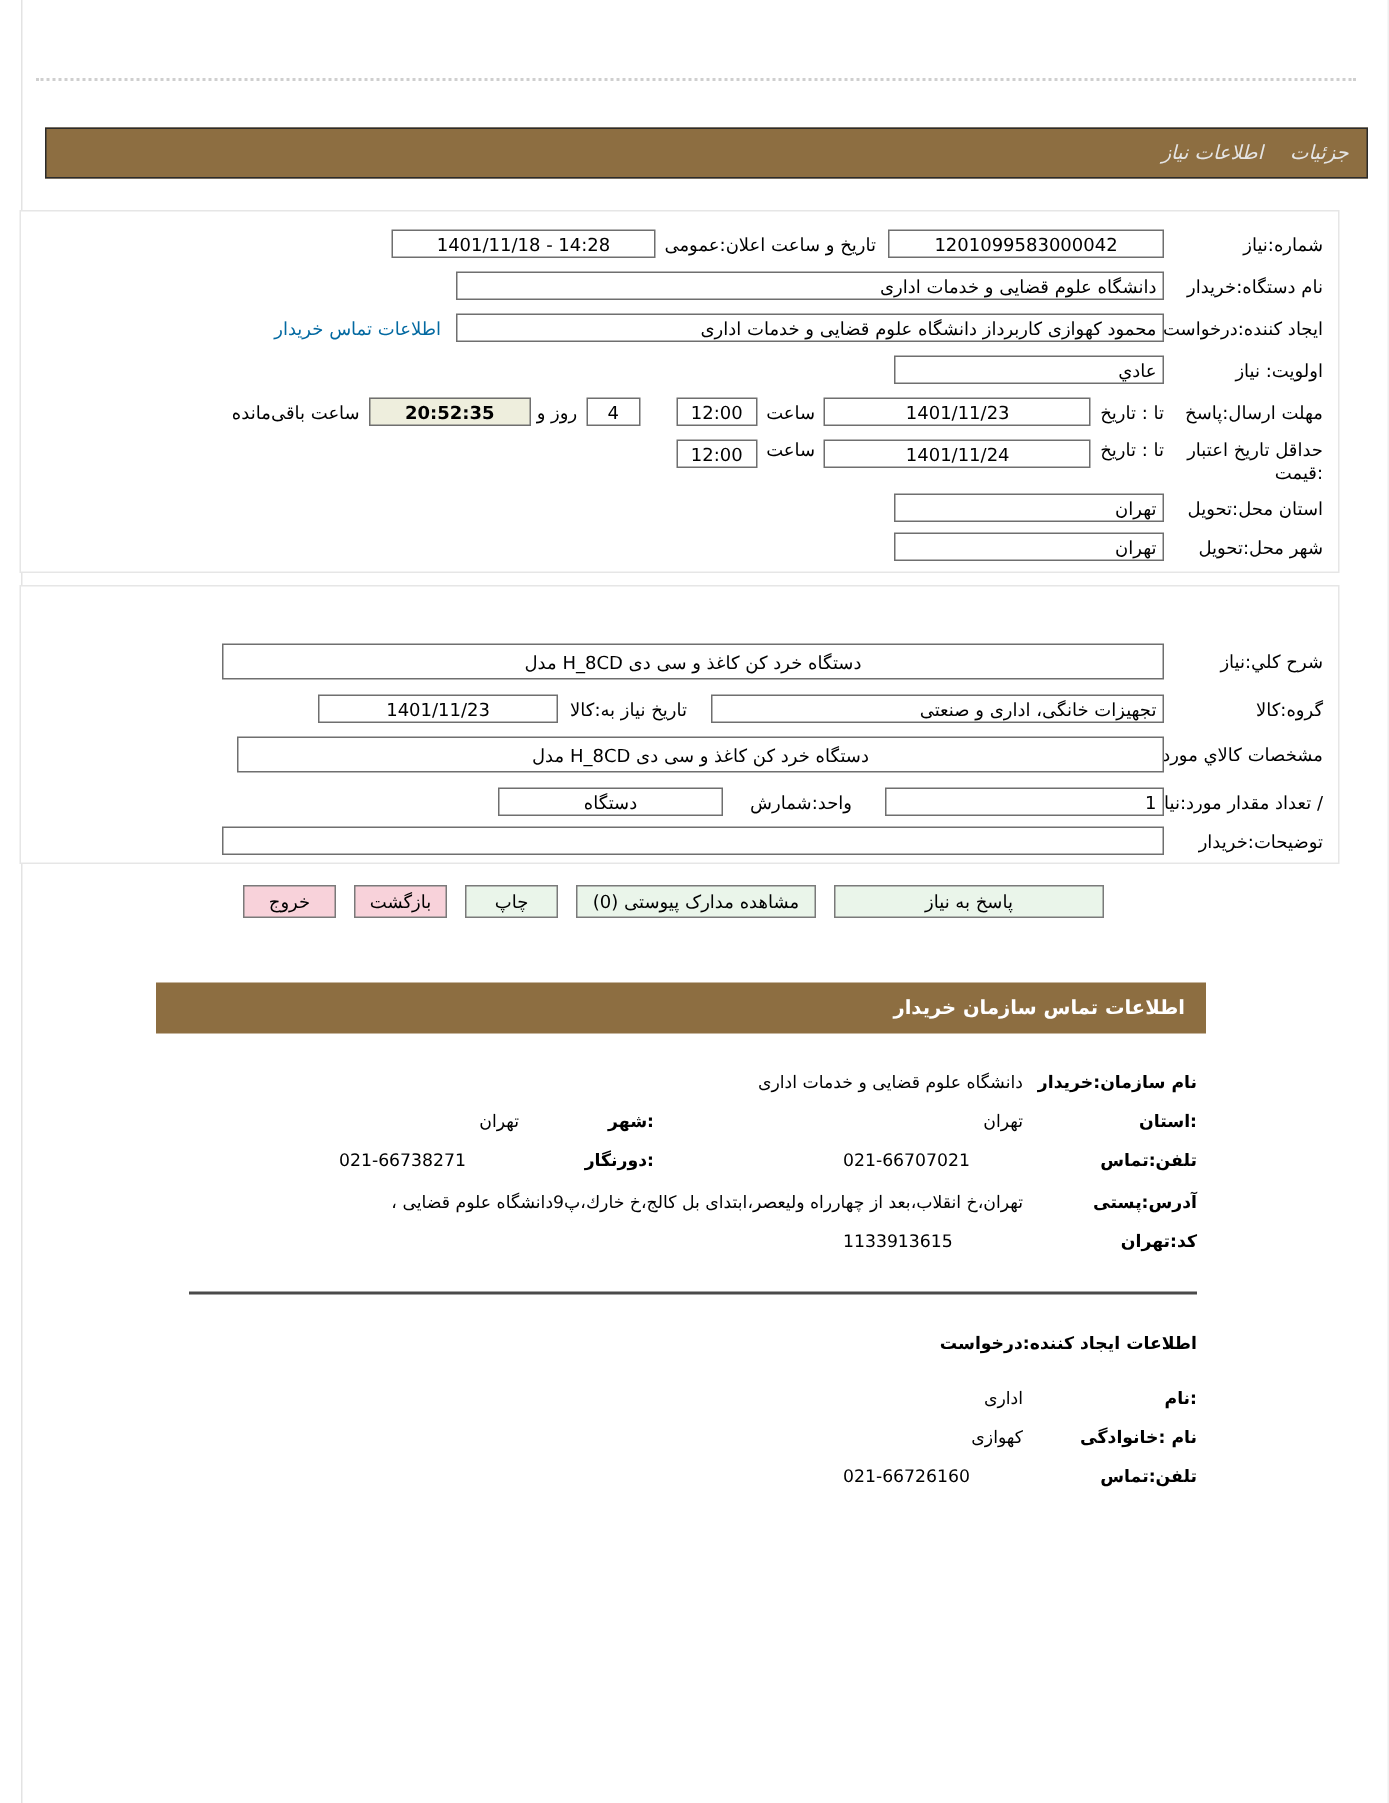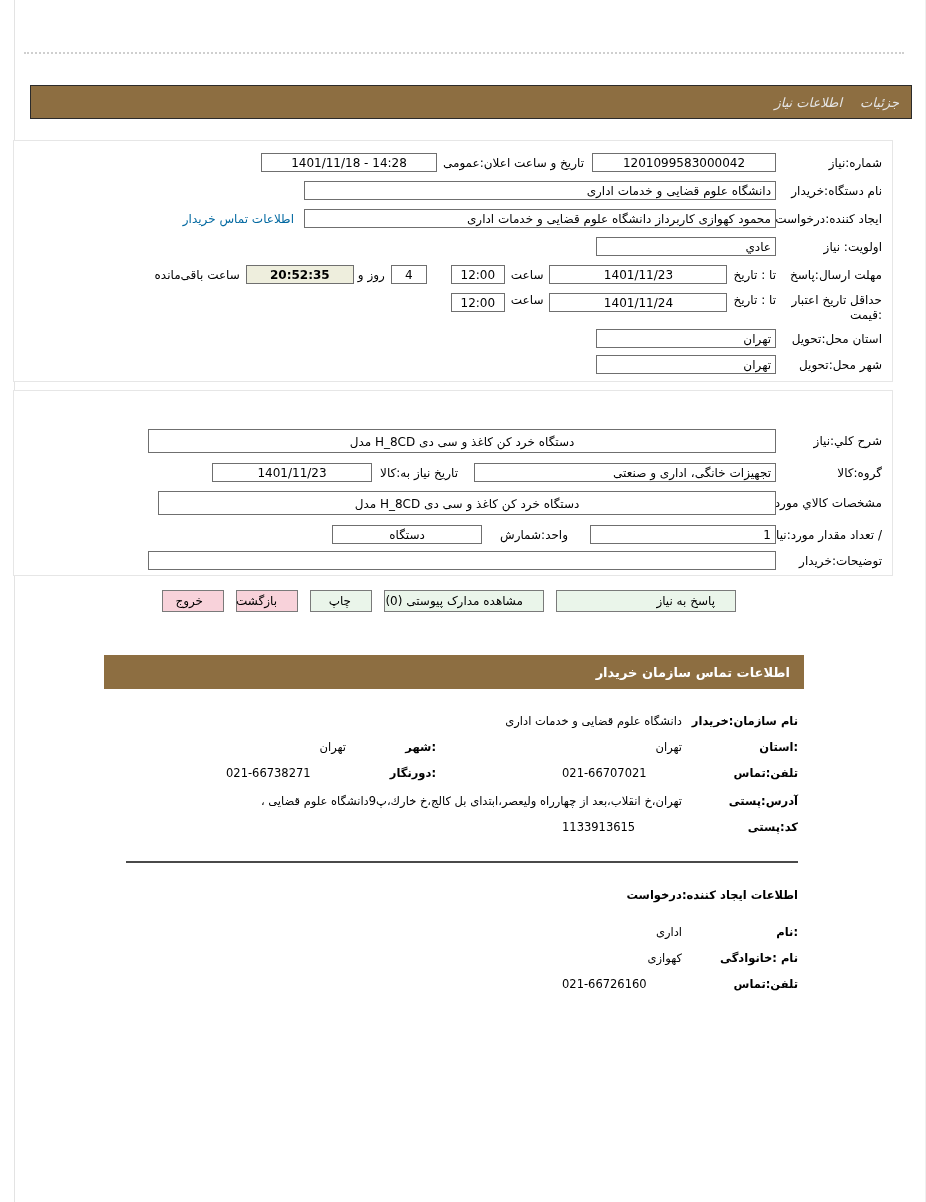--- a/index.html
+++ b/index.html
@@ -129,23 +129,23 @@
     position: absolute;
     top: 0;
     height: 22px;
     line-height: 20px;
     box-sizing: border-box;
     border: 1px solid #7a7a7a;
     font-size: 12px;
     text-align: center;
     cursor: pointer;
     white-space: nowrap;
-    padding: 0 20px;
-  }
-  .btn.green { background: #eaf5ea; text-align: right; }
+    padding: 0 4px;
+  }
+  .btn.green { background: #eaf5ea; }
   .btn.pink  { background: #f8d2da; }
 
   
   .contact-header {
     position: absolute;
     top: 655px;
     right: 122px;
     width: 700px;
     height: 34px;
     background: #8d6e41;
@@ -315,21 +315,21 @@
 <div class="c-val" style="top:740px; right:580px; width:80px;">تهران</div>
 
 <div class="c-lbl" style="top:766px; right:128px; width:100px;">تلفن:تماس</div>
 <div class="c-val ltr" style="top:766px; right:244px; width:120px; text-align:left;">021-66707021</div>
 <div class="c-lbl" style="top:766px; right:490px; width:80px;">:دورنگار</div>
 <div class="c-val ltr" style="top:766px; right:580px; width:120px; text-align:left;">021-66738271</div>
 
 <div class="c-lbl" style="top:794px; right:128px; width:100px;">آدرس:پستی</div>
 <div class="c-val" style="top:794px; right:244px; width:560px; text-align:right;">تهران،خ انقلاب،بعد از چهارراه ولیعصر،ابتدای بل كالج،خ خارك،پ9دانشگاه علوم قضایی ،</div>
 
-<div class="c-lbl" style="top:820px; right:128px; width:100px;">کد:پستی</div>
+<div class="c-lbl" style="top:820px; right:128px; width:100px;">کد:تهران</div>
 <div class="c-val ltr" style="top:820px; right:244px; width:120px; text-align:left;">1133913615</div>
 
 <div class="hr-dark"></div>
 
 <div class="sub-title" style="top:888px; right:128px;">اطلاعات ایجاد کننده:درخواست</div>
 
 <div class="c-lbl" style="top:925px; right:128px; width:100px;">:نام</div>
 <div class="c-val" style="top:925px; right:244px; width:120px;">اداری</div>
 
 <div class="c-lbl" style="top:951px; right:128px; width:100px;">نام :خانوادگی</div>

